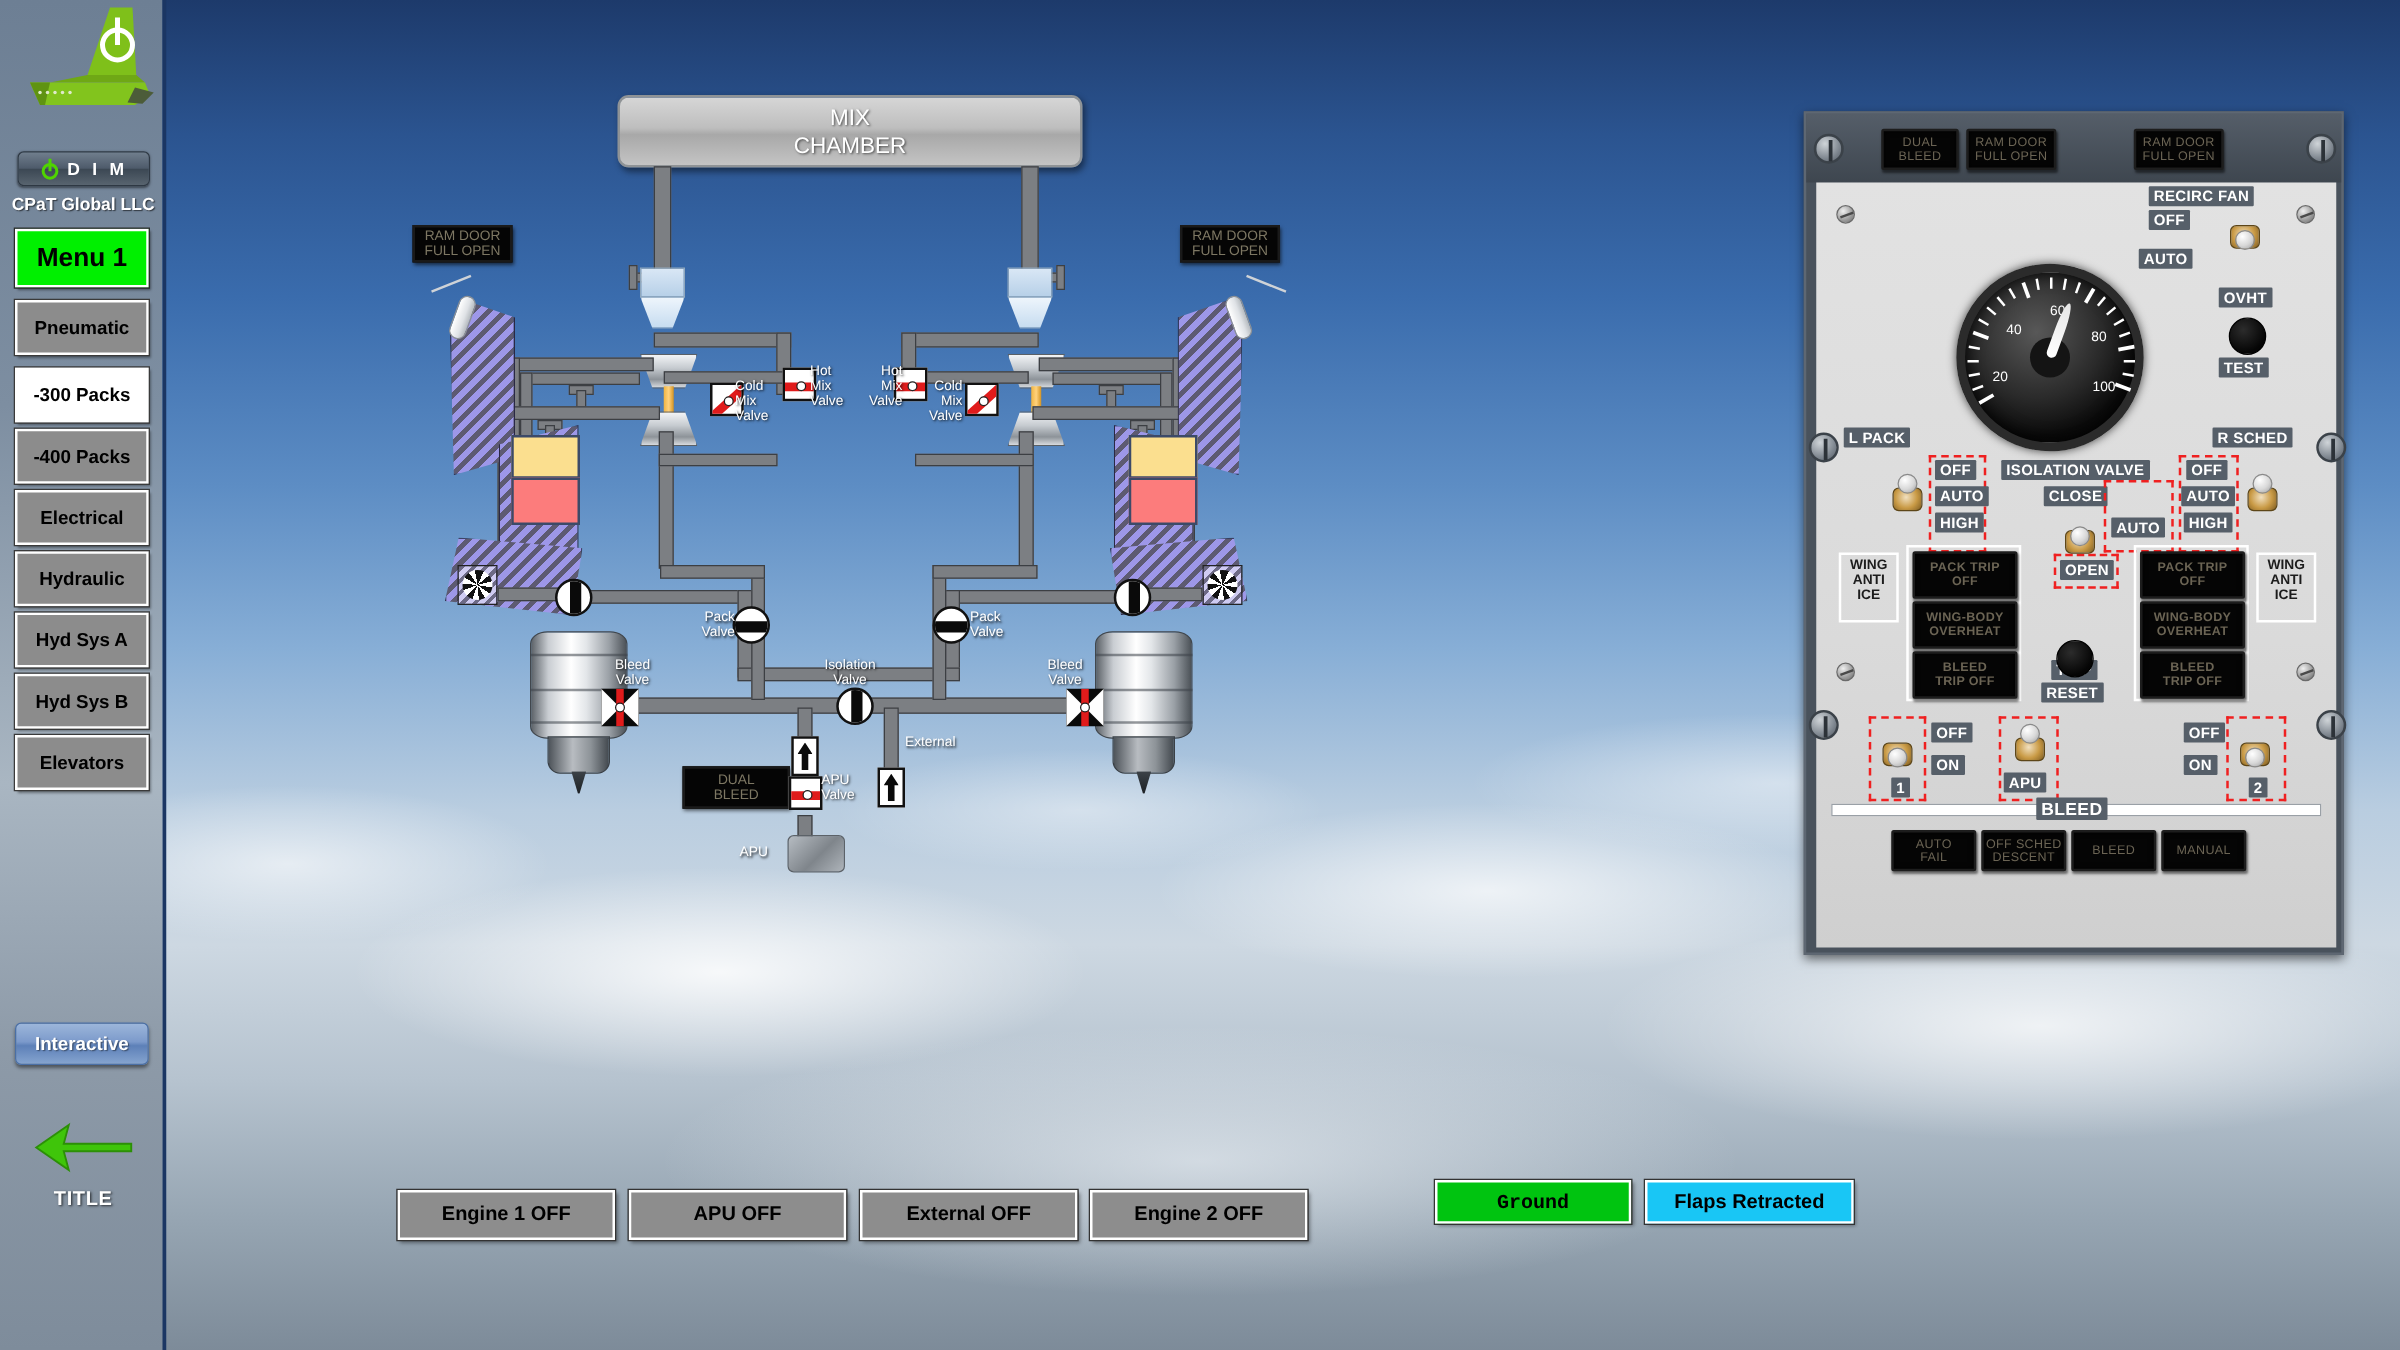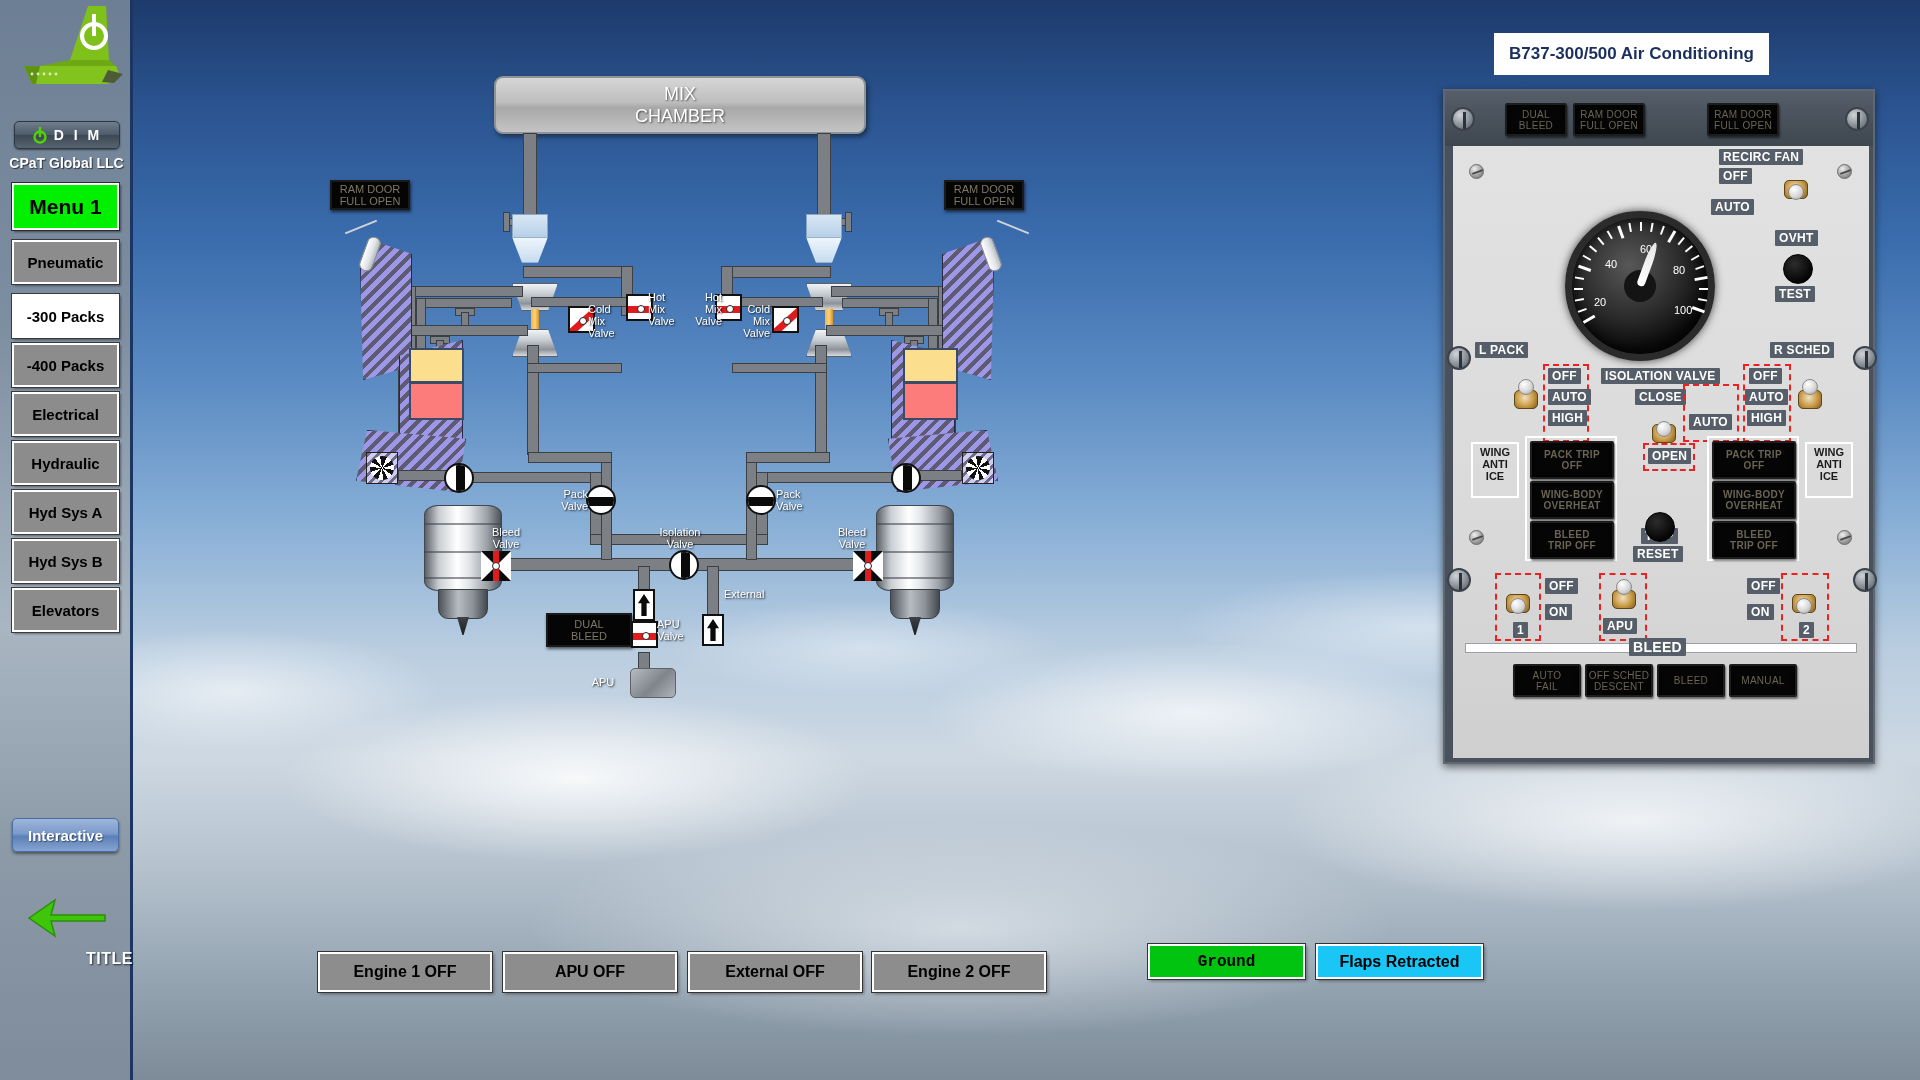--- a/index.html
+++ b/index.html
@@ -70,21 +70,21 @@
     background: linear-gradient(to bottom, #9cb6da 0%, #7c9acb 45%, #5d80b8 55%, #85a4cf 100%);
     border: 1px solid #4a6fa5; border-radius: 5px;
     color: #fff; font-size: 15px; font-weight: bold;
     display: flex; align-items: center; justify-content: center;
     text-shadow: 1px 1px 1px rgba(0,0,0,.45);
     box-shadow: 0 2px 3px rgba(0,0,0,.45);
   }
   .icon-btn { position: absolute; left: 0; width: 133px; text-align: center; }
   .icon-btn .lbl {
     color: #fff; font-size: 16px; font-weight: bold; letter-spacing: .5px;
-    text-shadow: 1px 1px 2px rgba(0,0,0,.7); margin-top: -2px; text-align: right;
+    text-shadow: 1px 1px 2px rgba(0,0,0,.7); margin-top: -2px;
   }
 
   
   .title-plate {
     position: absolute; left: 1494px; top: 33px; width: 275px; height: 42px;
     background: #fff; display: flex; align-items: center; justify-content: center;
     color: #1b2f5e; font-size: 17px; font-weight: bold;
   }
 
   
@@ -369,21 +369,20 @@
 
     <div class="icon-btn" style="top:888px">
       <svg width="92" height="60" viewBox="0 0 92 60">
         <path d="M8 30 L34 12 L30 27 L84 27 L84 33 L30 33 L34 48 Z" fill="#3fc50a" stroke="#2c8f07" stroke-width="1.5"></path>
       </svg>
       <div class="lbl">TITLE</div>
     </div>
 
   </div>
 
-  <div class="title-plate">B737-300/500 Air Conditioning</div>
 
   <div id="schematic">
 
     <div class="mix-chamber">
       <span>MIX</span>
       <span>CHAMBER</span>
     </div>
 
     <div class="black-annun" style="left:330px; top:180px; width:80px; height:30px;">
       <span>RAM DOOR</span>

